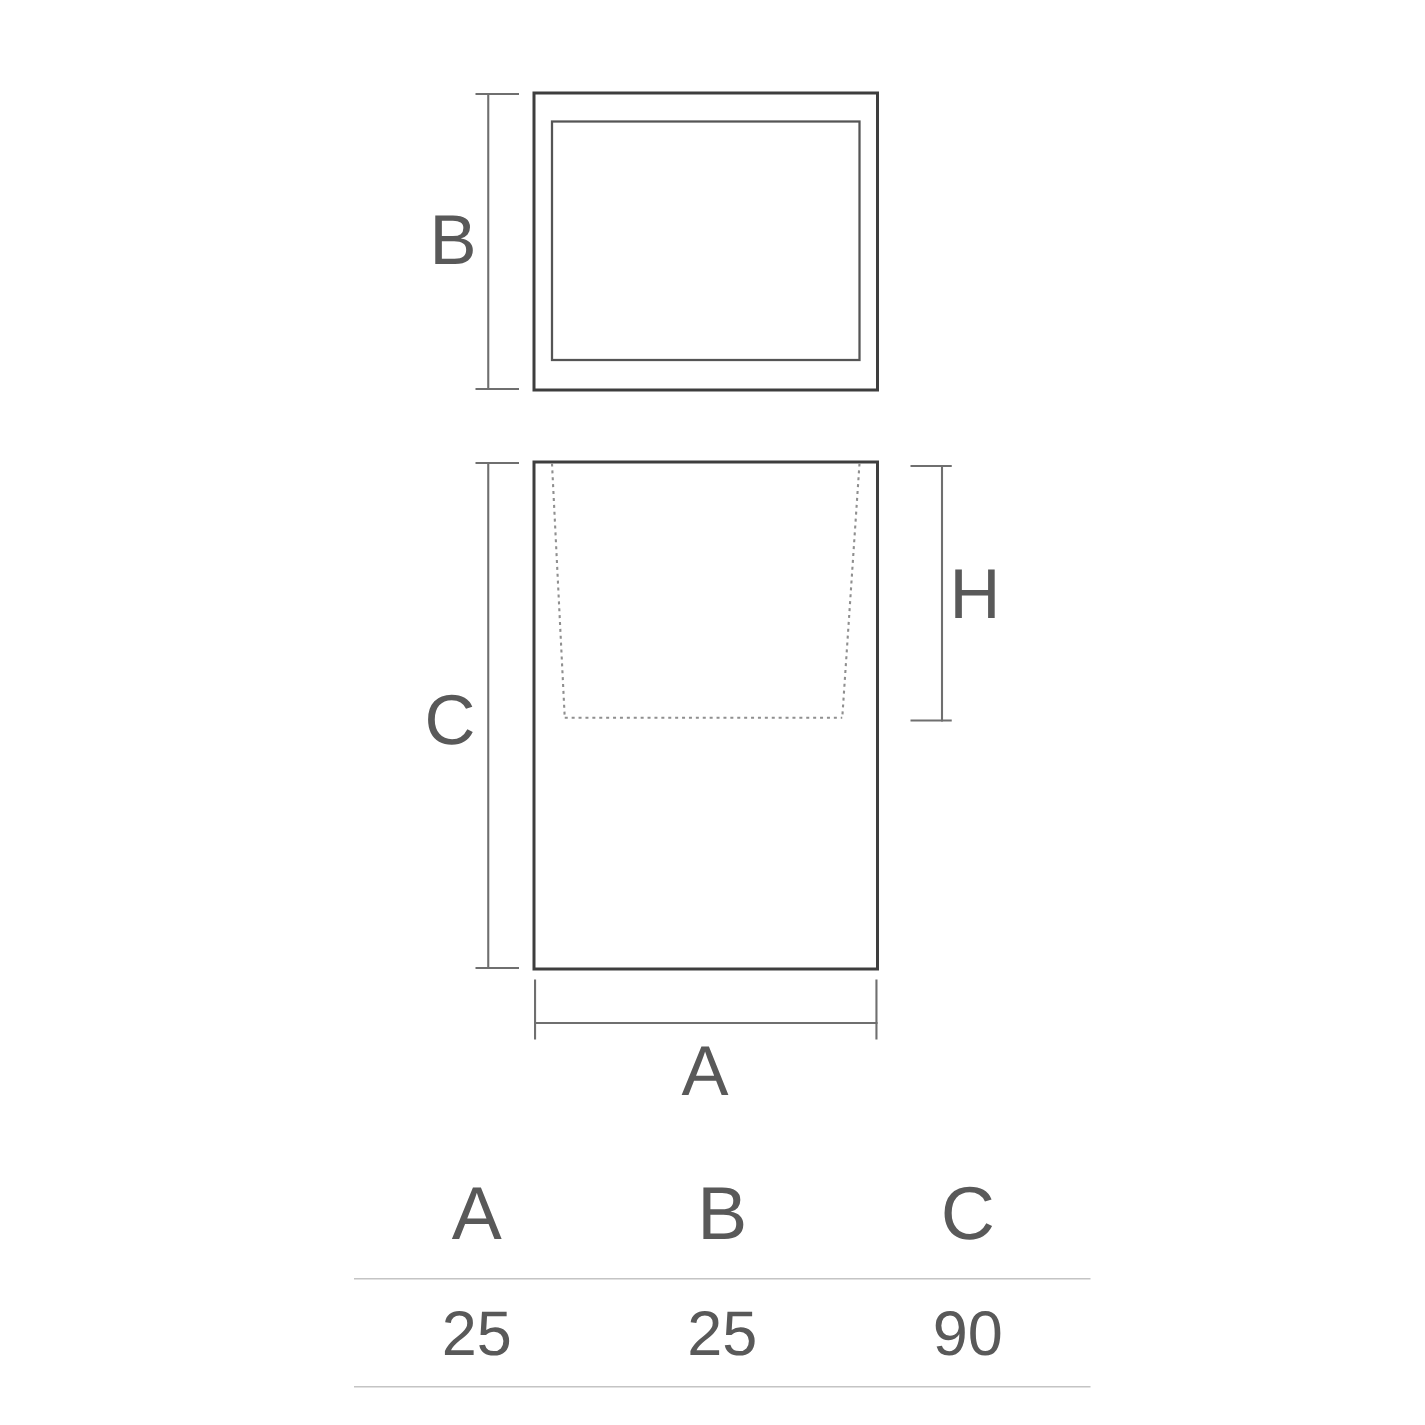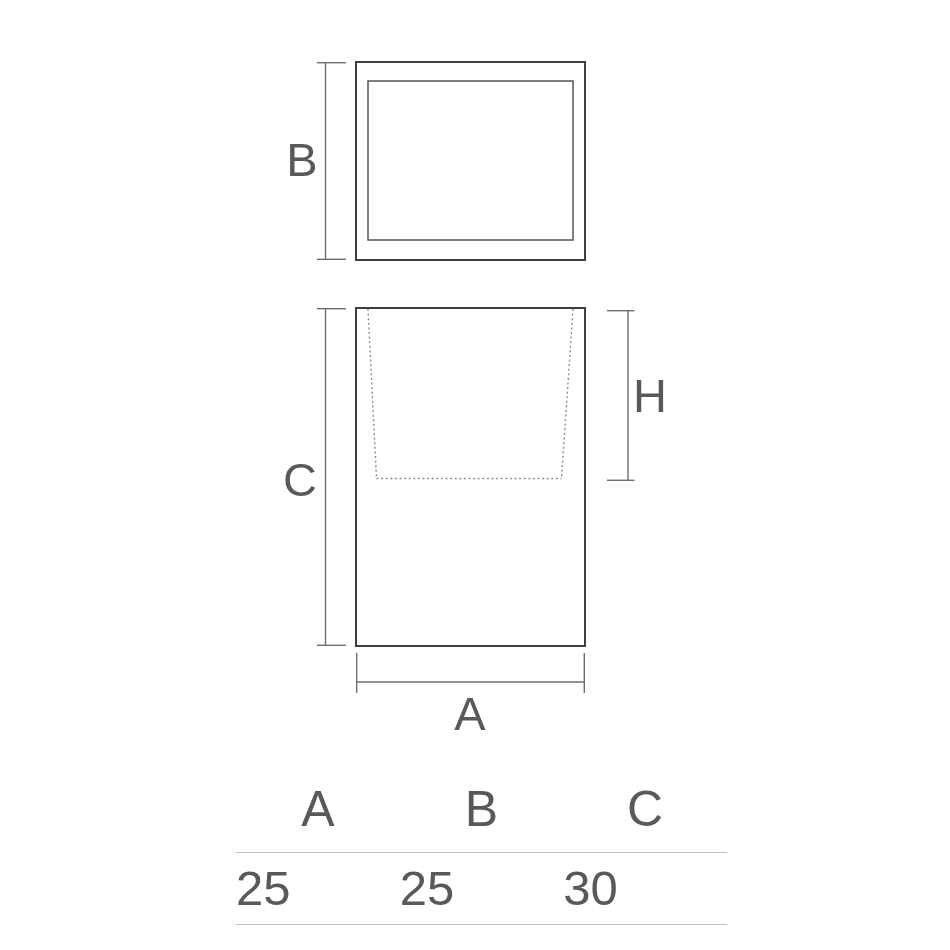--- a/index.html
+++ b/index.html
@@ -48,21 +48,21 @@
     text-align: center; font-size: 50px; line-height: 1;
     padding-bottom: 18px;
   }
   .spec-table .trow {
     display: grid; grid-template-columns: 1fr 1fr 1fr;
     height: 73px; align-items: center;
     border-top: 1.5px solid var(--table-rule);
     border-bottom: 1.5px solid var(--table-rule);
   }
   .spec-table .trow .td {
-    text-align: left; font-size: 49px; line-height: 1;
+    text-align: center; font-size: 42px; line-height: 1;
   }
 </style>
 </head>
 <body>
 
 <div class="canvas">
 
   <svg class="drawing" width="950" height="760" viewBox="0 0 950 760" xmlns="http://www.w3.org/2000/svg">
 
     <g>
@@ -108,17 +108,17 @@
 
   <div class="spec-table">
     <div class="thead">
       <div class="th">A</div>
       <div class="th">B</div>
       <div class="th">C</div>
     </div>
     <div class="trow">
       <div class="td">25</div>
       <div class="td">25</div>
-      <div class="td">30</div>
+      <div class="td">90</div>
     </div>
   </div>
 
 </div>
 
 </body></html>

